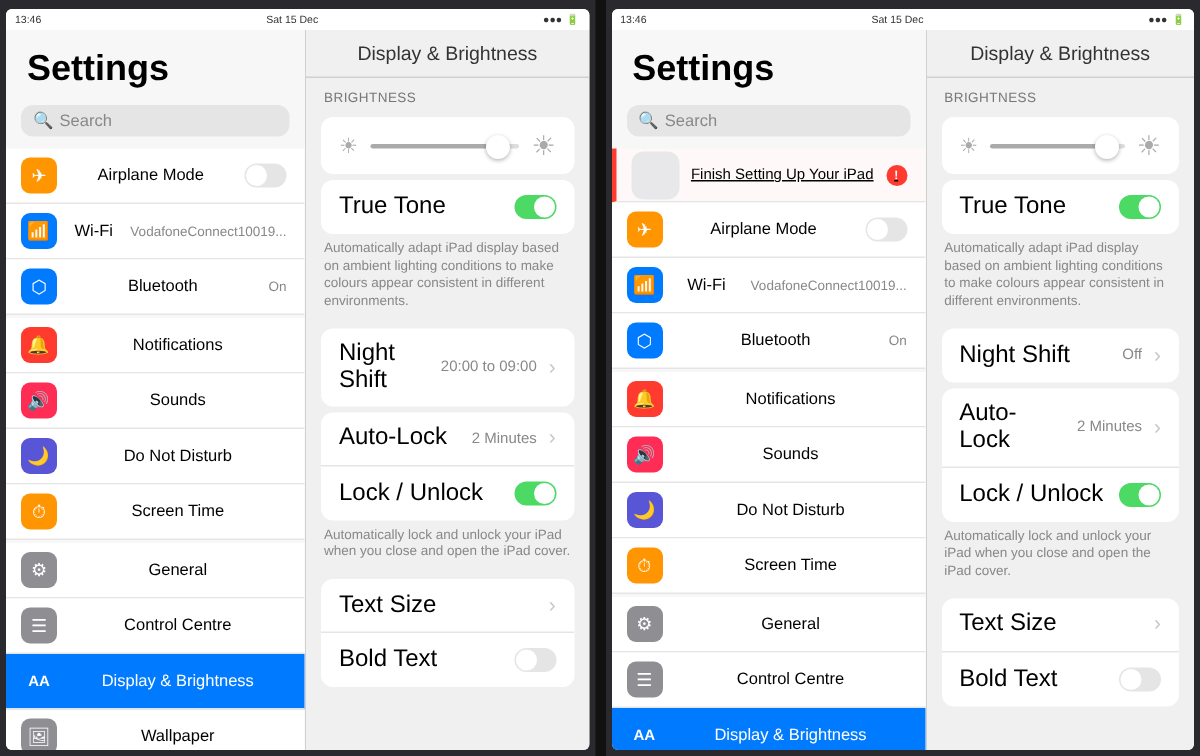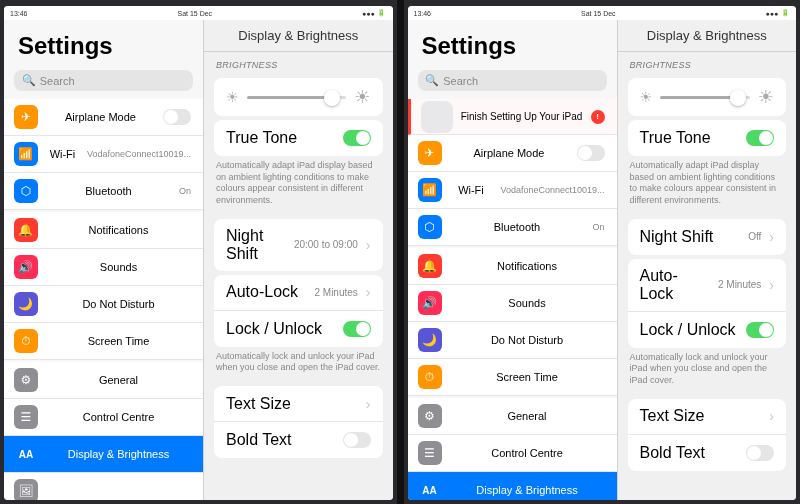--- a/index.html
+++ b/index.html
@@ -189,21 +189,20 @@
     .settings-panel {
       padding: 0;
       flex: 1;
     }
     .section-label {
       font-size: 9px;
       color: #777;
       text-transform: uppercase;
       padding: 8px 12px 4px;
       letter-spacing: 0.3px;
-      font-style: italic;
     }
     .panel-group {
       background: #fff;
       border-radius: 8px;
       margin: 4px 10px;
       overflow: hidden;
     }
     .panel-row {
       display: flex;
       align-items: center;
@@ -355,20 +354,21 @@
           <div class="sidebar-item">
             <div class="item-icon" style="background:#8e8e93">☰</div>
             <span class="item-label">Control Centre</span>
           </div>
           <div class="sidebar-item active">
             <div class="item-icon" style="background:#007aff; font-size:10px; font-weight:bold">AA</div>
             <span class="item-label">Display &amp; Brightness</span>
           </div>
           <div class="sidebar-item">
             <div class="item-icon" style="background:#8e8e93">🖼</div>
+            <span class="item-label">Wallpaper</span>
           </div>
 
         </div>
 
         <div class="sidebar-group-gap"></div>
 
       </div>
 
       <div class="main-content">
         <div class="panel-title">Display &amp; Brightness</div>
@@ -446,21 +446,21 @@
 
     <div class="split-view">
 
       <div class="sidebar ipad-right-sidebar">
         <div class="sidebar-title">Settings</div>
         <div class="sidebar-search">
           <span>🔍</span>
           <span>Search</span>
         </div>
 
-        <div class="sidebar-item" style="background:#fff8f8; border-left: 3px solid #ff3b30;">
+        <div class="sidebar-item" style="background:#fff8f8; border-left: 3px solid #ff3b30; text-decoration: underline;">
           <div class="item-icon" style="background:#e8e8ea; width:32px; height:32px; border-radius:8px"></div>
           <span class="item-label" style="font-size:10px">Finish Setting Up Your iPad</span>
           <div class="badge-red">!</div>
         </div>
 
         <div class="sidebar-group-gap"></div>
 
         <div class="sidebar-section">
           <div class="sidebar-item">
             <div class="item-icon" style="background:#ff9500">✈</div>

